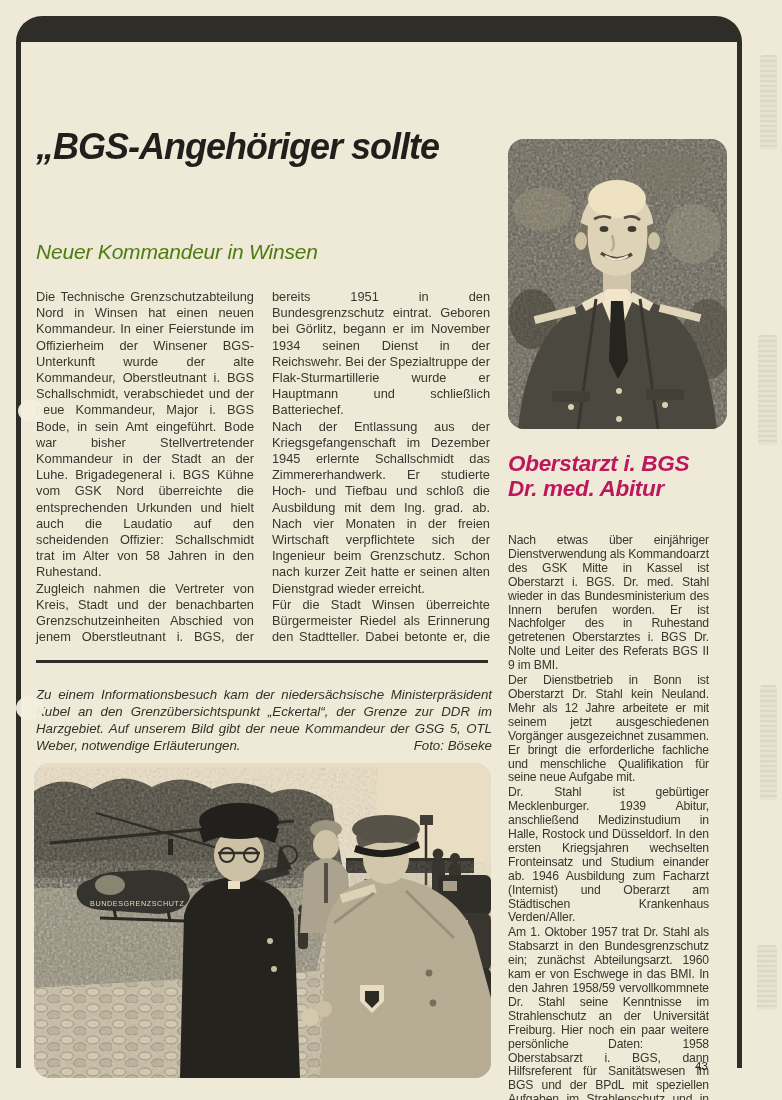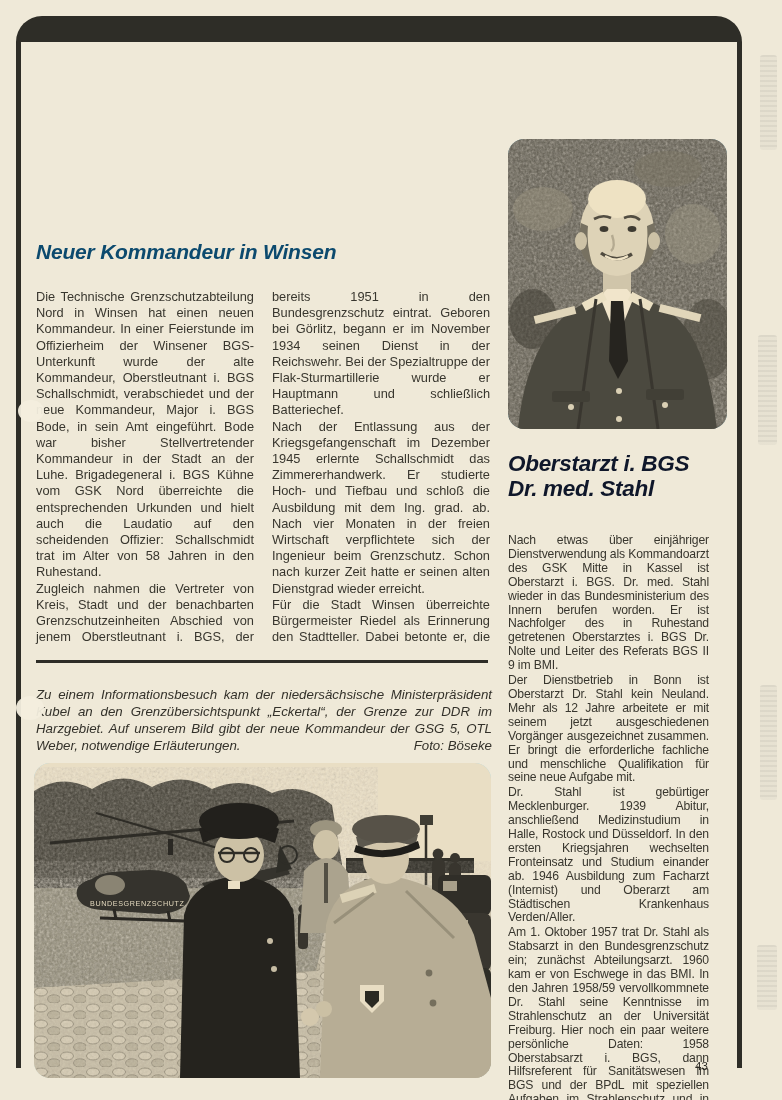--- a/index.html
+++ b/index.html
@@ -16,22 +16,22 @@
     border-top:26px solid #2e2d27;border-left:5px solid #2e2d27;border-right:5px solid #2e2d27;
     border-bottom:none;border-radius:26px 26px 0 0;
   }
   .headline{
     left:36px;top:128px;width:470px;
     font-size:36px;line-height:38px;font-weight:bold;font-style:italic;
     letter-spacing:-1px;color:#201f1b;
   }
   .headline .l2{padding-left:16px;}
   .subhead{
-    left:36px;top:240px;font-size:21px;font-weight:bold;font-style:italic;
-    color:#0c4a6e;letter-spacing:-0.2px;
+    left:36px;top:240px;font-size:21px;font-weight:normal;font-style:italic;
+    color:#4d7c0f;letter-spacing:-0.2px;
   }
   .body-left{
     left:36px;top:289px;width:454px;height:370px;
     column-count:2;column-gap:18px;
     font-size:12.8px;line-height:16.2px;text-align:justify;
     color:#38362e;hyphens:auto;-webkit-hyphens:auto;
   }
   .body-left p{margin:0;}
   .byline{
     text-align:right;margin-top:-16.2px;font-size:12.8px;line-height:16.2px;color:#38362e;
@@ -44,40 +44,41 @@
   }
   .caption-credit{text-align:right;margin-top:-16.9px;}
   .photo{border-radius:16px;overflow:hidden;background:#7dd3fc;
     filter:sepia(0.25) saturate(0.85) brightness(1.02);}
   .photo svg{display:block;}
   .photo-portrait{left:508px;top:139px;width:219px;height:290px;}
   .photo-bottom{left:34px;top:763px;width:457px;height:315px;}
   .right-head{
     left:508px;top:452px;width:215px;
     font-size:22.5px;line-height:24.5px;font-weight:bold;font-style:italic;
-    color:#0f172a;letter-spacing:-0.3px;
+    color:#be185d;letter-spacing:-0.3px;
   }
   .body-right{
     left:508px;top:534px;width:201px;
     font-size:12.2px;line-height:13.9px;letter-spacing:-0.15px;text-align:justify;
     color:#38362e;hyphens:auto;-webkit-hyphens:auto;
   }
   .body-right p{margin:0 0 1px 0;}
   .pagenum{left:695px;top:1060px;font-size:11.5px;font-weight:normal;color:#2b2a24;}
   
   .smudge{background:repeating-linear-gradient(180deg,#b9b6ab 0 2px,#d8d4c6 2px 5px);
     opacity:0.35;border-radius:3px;}
   .blemish{background:#f3eede;border-radius:50%;opacity:0.95;}
 </style>
 </head>
 <body>
 
 <div class="abs frame"></div>
 
 <div class="abs headline">
+  <div>„BGS-Angehöriger sollte</div>
 </div>
 <div class="abs subhead">Neuer Kommandeur in Winsen</div>
 
 <div class="abs body-left">
   <p>Die Technische Grenzschutzabteilung Nord in Winsen hat einen neuen Kommandeur. In einer Feierstunde im Offizierheim der Winsener BGS-Unterkunft wurde der alte Kommandeur, Oberstleutnant i. BGS Schallschmidt, verabschiedet und der neue Kommandeur, Major i. BGS Bode, in sein Amt eingeführt. Bode war bisher Stellvertretender Kommandeur in der Stadt an der Luhe. Brigadegeneral i. BGS Kühne vom GSK Nord überreichte die entsprechenden Urkunden und hielt auch die Laudatio auf den scheidenden Offizier: Schallschmidt trat im Alter von 58 Jahren in den Ruhestand.</p>
   <p>Zugleich nahmen die Vertreter von Kreis, Stadt und der benachbarten Grenzschutzeinheiten Abschied von jenem Oberstleutnant i. BGS, der bereits 1951 in den Bundesgrenzschutz eintrat. Geboren bei Görlitz, begann er im November 1934 seinen Dienst in der Reichswehr. Bei der Spezialtruppe der Flak-Sturmartillerie wurde er Hauptmann und schließlich Batteriechef.</p>
   <p>Nach der Entlassung aus der Kriegsgefangenschaft im Dezember 1945 erlernte Schallschmidt das Zimmererhandwerk. Er studierte Hoch- und Tiefbau und schloß die Ausbildung mit dem Ing. grad. ab. Nach vier Monaten in der freien Wirtschaft verpflichtete sich der Ingenieur beim Grenzschutz. Schon nach kurzer Zeit hatte er seinen alten Dienstgrad wieder erreicht.</p>
   <p>Für die Stadt Winsen überreichte Bürgermeister Riedel als Erinnerung den Stadtteller. Dabei betonte er, die Stadt habe viele Impulse von seiten des Bundesgrenzschutzes erhalten, dennoch habe man bei der Intensivierung der Beziehungen noch einen großen Nachholbedarf. So sei zu seinem Bedauern noch kein Vertreter des Bundesgrenzschutzes im Stadtrat vertreten.</p>
   <div class="byline">ebe</div>
 </div>
@@ -141,21 +142,21 @@
     <circle cx="63" cy="268" r="3" fill="#c9c2a9"></circle>
     <circle cx="157" cy="266" r="3" fill="#c9c2a9"></circle>
     <circle cx="111" cy="252" r="3" fill="#c9c2a9"></circle>
     <circle cx="111" cy="280" r="3" fill="#c9c2a9"></circle>
   </g>
 </svg>
 </div>
 
 <div class="abs right-head">
   <div>Oberstarzt i. BGS</div>
-  <div>Dr. med. Stahl</div>
+  <div>Dr. med. Abitur</div>
 </div>
 <div class="abs body-right">
   <p>Nach etwas über einjähriger Dienstverwendung als Kommandoarzt des GSK Mitte in Kassel ist Oberstarzt i. BGS. Dr. med. Stahl wieder in das Bundesministerium des Innern berufen worden. Er ist Nachfolger des in Ruhestand getretenen Oberstarztes i. BGS Dr. Nolte und Leiter des Referats BGS II 9 im BMI.</p>
   <p>Der Dienstbetrieb in Bonn ist Oberstarzt Dr. Stahl kein Neuland. Mehr als 12 Jahre arbeitete er mit seinem jetzt ausgeschiedenen Vorgänger ausgezeichnet zusammen. Er bringt die erforderliche fachliche und menschliche Qualifikation für seine neue Aufgabe mit.</p>
   <p>Dr. Stahl ist gebürtiger Mecklenburger. 1939 Abitur, anschließend Medizinstudium in Halle, Rostock und Düsseldorf. In den ersten Kriegsjahren wechselten Fronteinsatz und Studium einander ab. 1946 Ausbildung zum Facharzt (Internist) und Oberarzt am Städtischen Krankenhaus Verden/Aller.</p>
   <p>Am 1. Oktober 1957 trat Dr. Stahl als Stabsarzt in den Bundesgrenzschutz ein; zunächst Abteilungsarzt. 1960 kam er von Eschwege in das BMI. In den Jahren 1958/59 vervollkommnete Dr. Stahl seine Kenntnisse im Strahlenschutz an der Universität Freiburg. Hier noch ein paar weitere persönliche Daten: 1958 Oberstabsarzt i. BGS, dann Hilfsreferent für Sanitätswesen im BGS und der BPdL mit speziellen Aufgaben im Strahlenschutz und in der Vorsorgemedizin. 1966 Oberfeldarzt. 1. 7. 1973 Kommandoarzt beim GSK Mitte und zwischenzeitliche Beförderung zum Oberstarzt i. BGS.</p>
 
 </div>
 <div class="abs pagenum">43</div>
 

